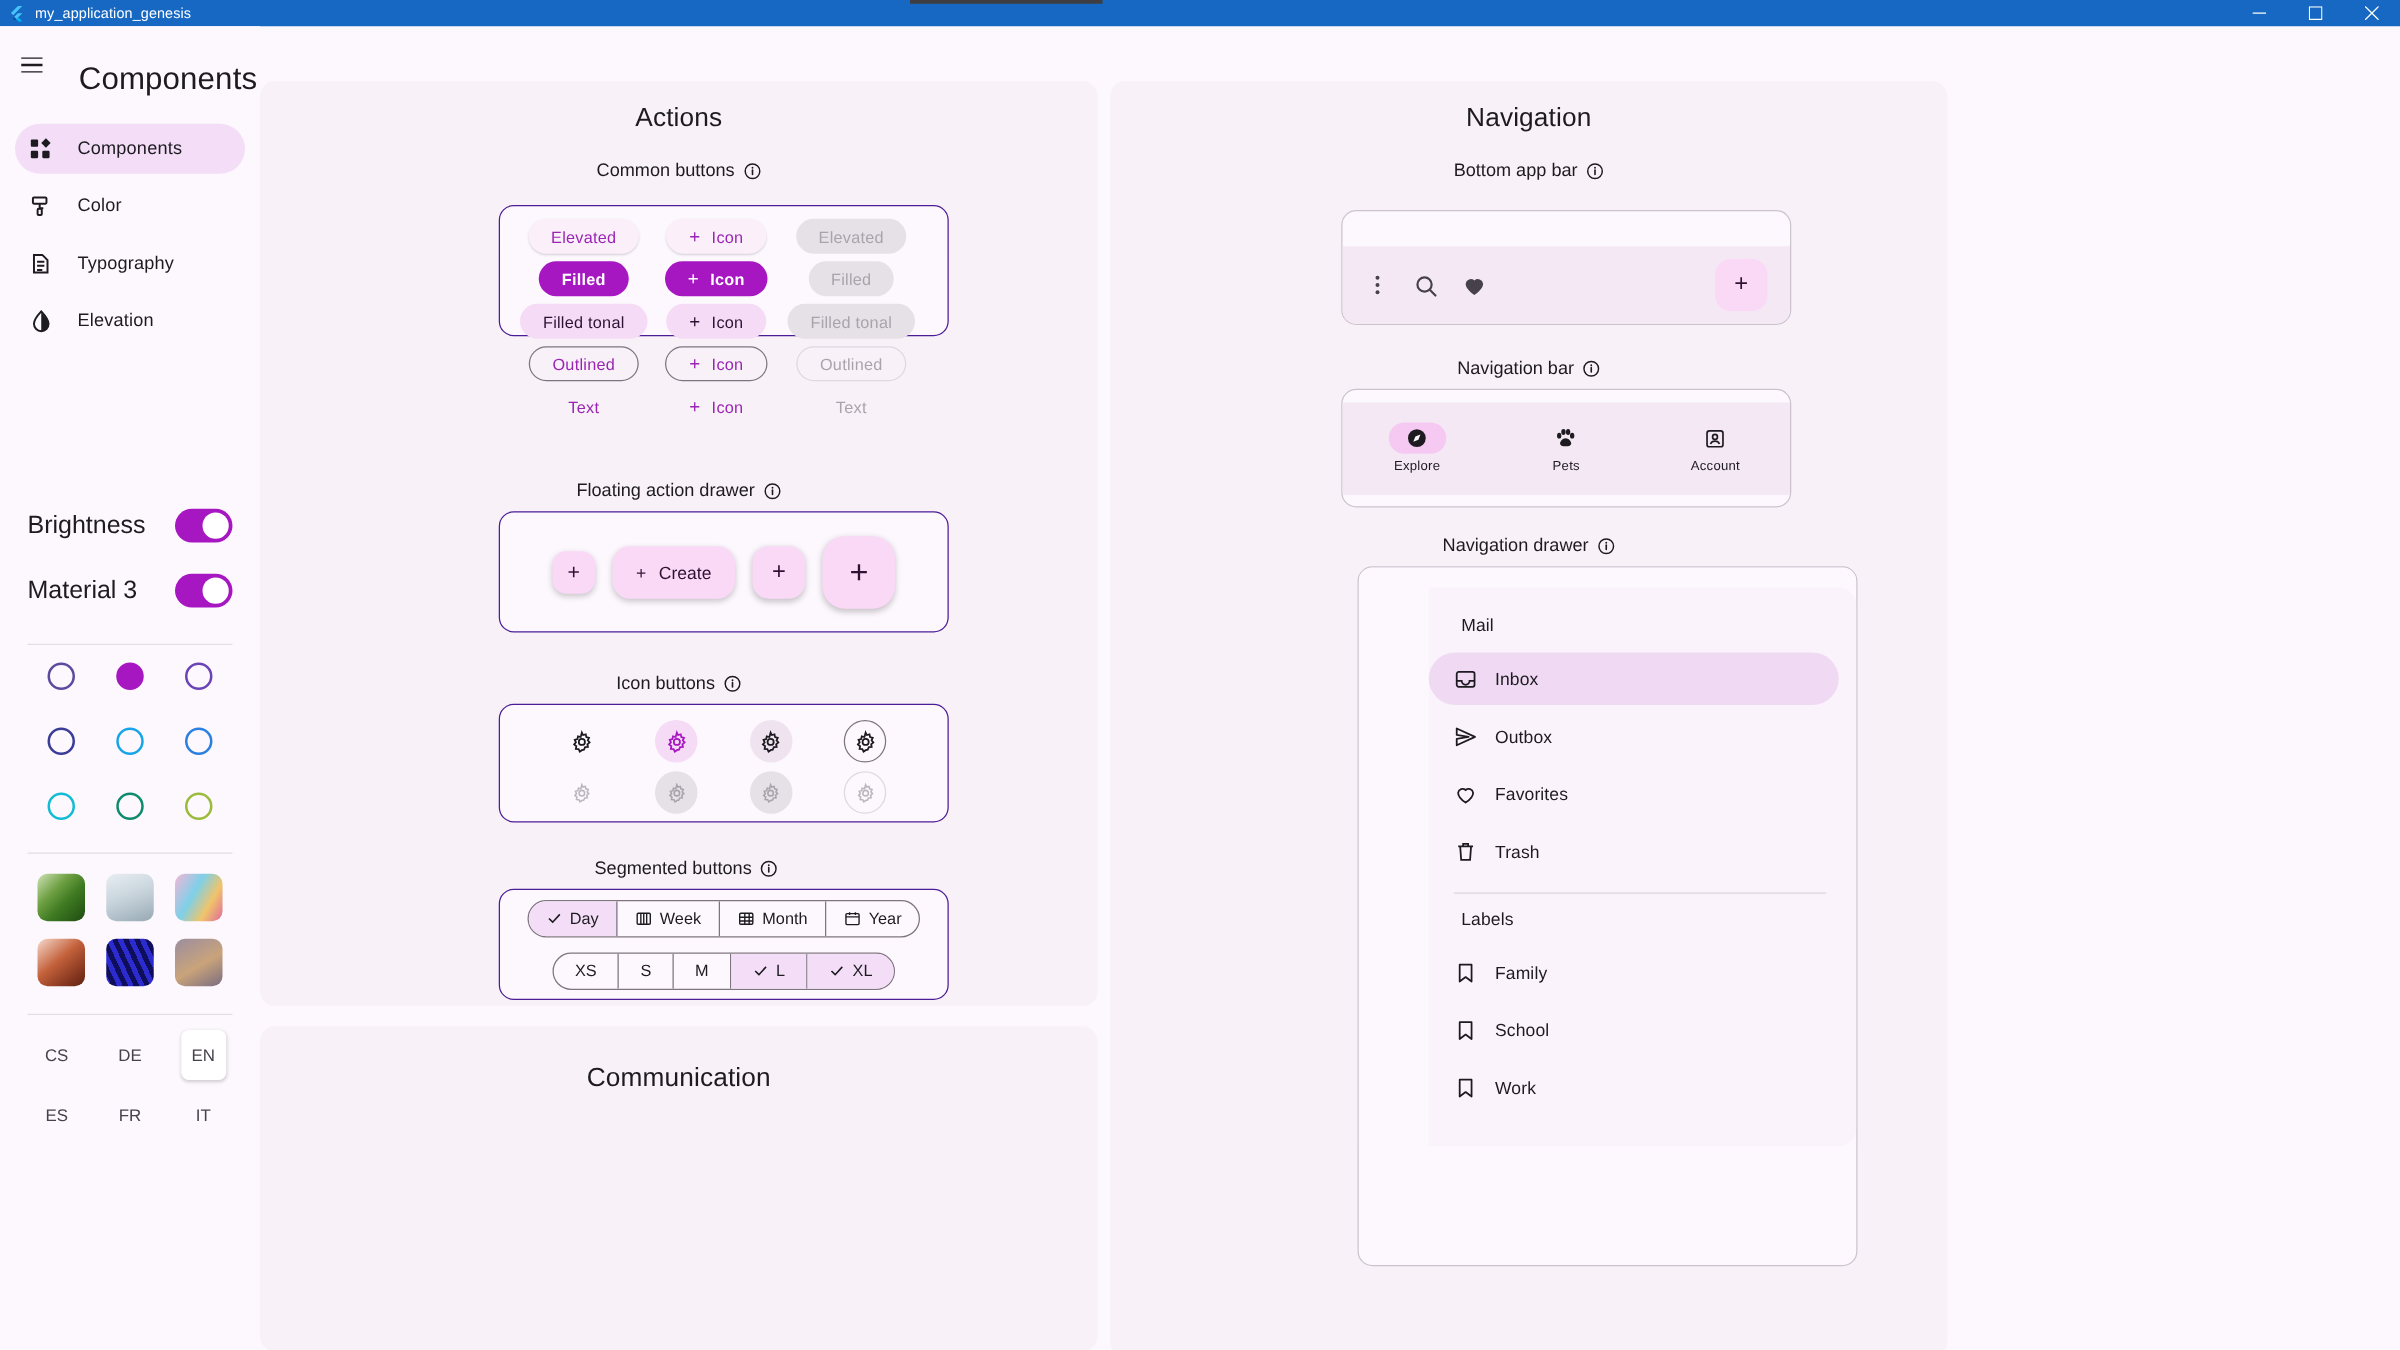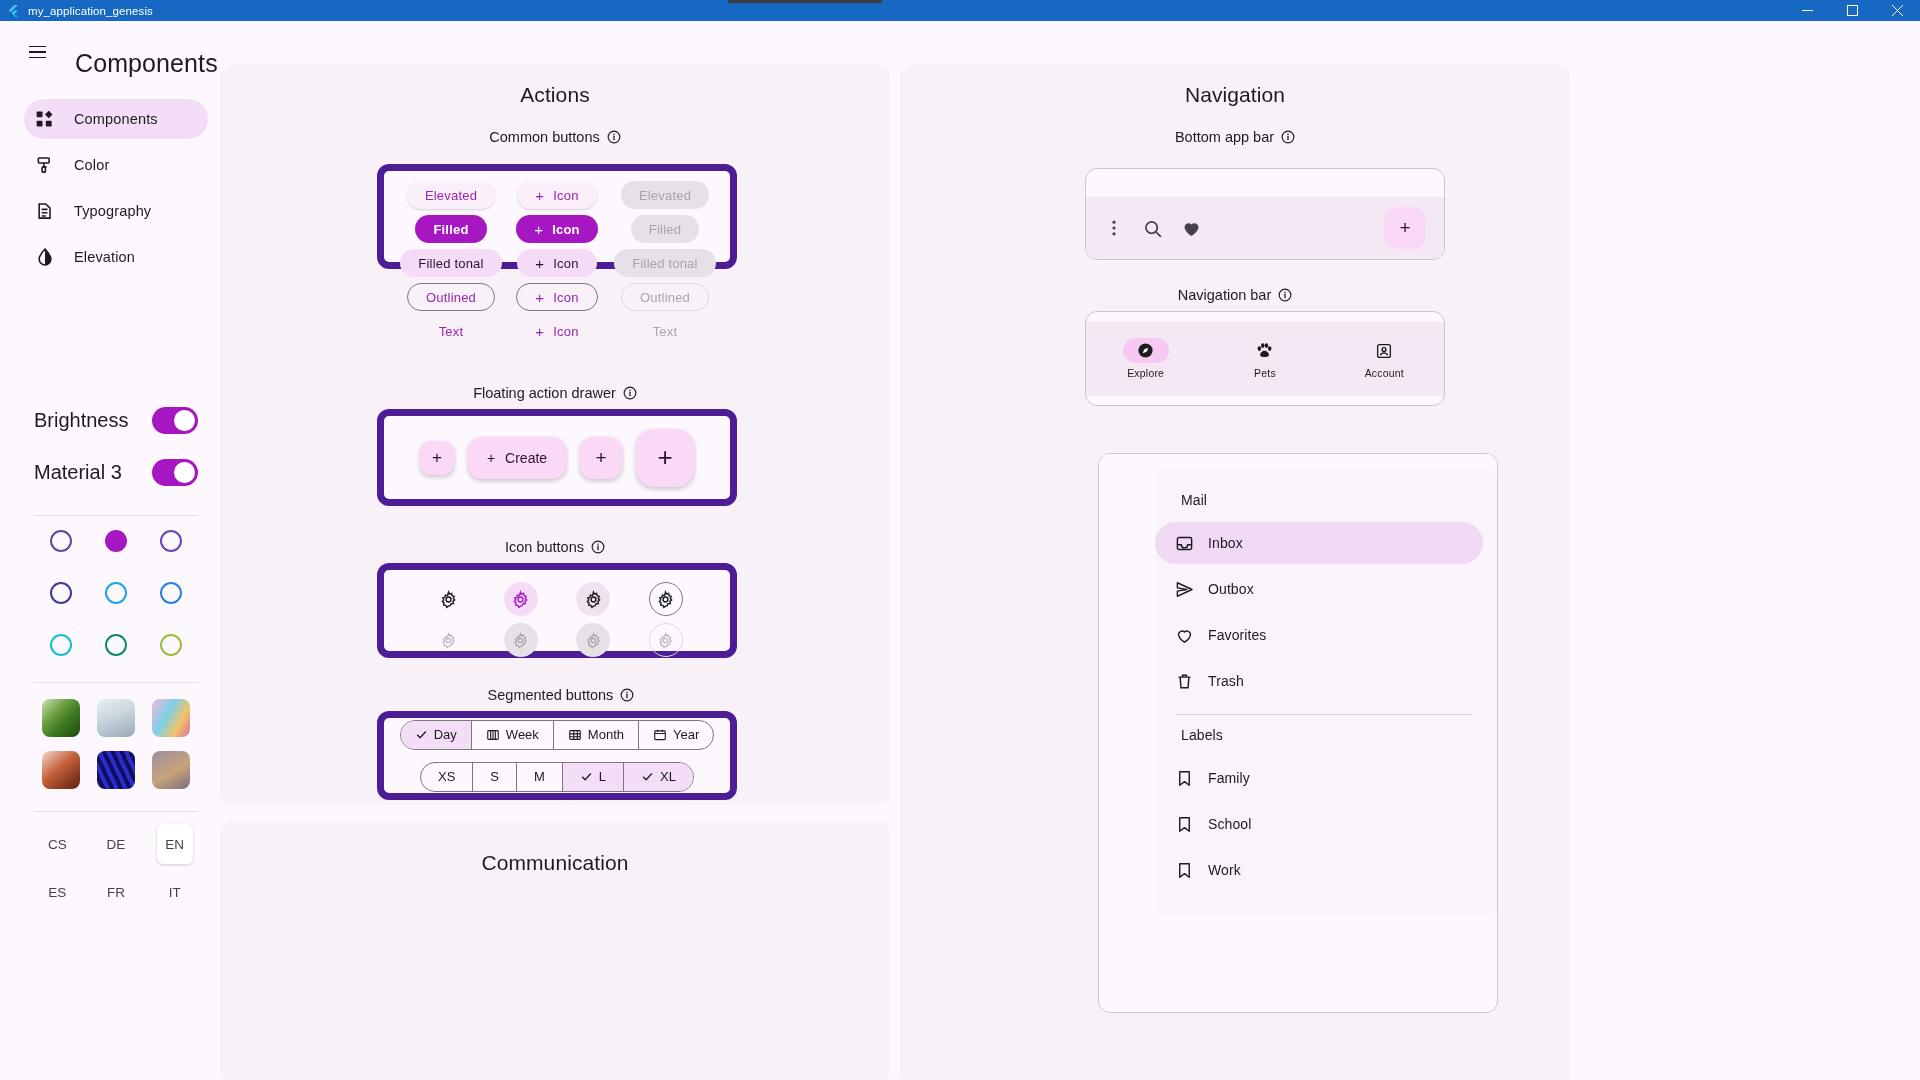--- a/index.html
+++ b/index.html
@@ -30,21 +30,21 @@
   .tb-progress {
     position: absolute; left: 728px; top: 0; width: 154px; height: 3px; background: #3E3E42;
   }
 
   
   .app { display: flex; height: calc(1080px - 21px); background: #FDF8FD; }
 
   
   .rail {
     width: 208px; flex: 0 0 208px; background: #FDF8FD; position: relative;
-    padding-top: 0; display: flex; flex-direction: column; margin-left: 12px;
+    padding-top: 0; display: flex; flex-direction: column;
   }
   .rail-top { display: flex; align-items: center; height: 62px; padding-left: 10px; }
   .hamburger {
     width: 30px; height: 30px; display: flex; flex-direction: column; justify-content: center;
     align-items: center; gap: 4px; cursor: pointer; border-radius: 50%;
   }
   .hamburger span { width: 17px; height: 1.6px; background: #1D1B20; display: block; }
 
   .page-title {
     position: absolute; left: 63px; top: 28px; font-size: 25px; font-weight: 400;
@@ -103,21 +103,21 @@
   }
   .panel-title {
     text-align: center; font-size: 21px; font-weight: 400; color: #1D1B20; letter-spacing: .1px;
   }
   .section-head {
     display: flex; align-items: center; justify-content: center; gap: 7px;
     font-size: 14.5px; color: #1D1B20;
   }
   .info-ico { width: 14px; height: 14px; display: block; cursor: pointer; }
   .demo-card {
-    background: #FDF8FD; border: 7px solid #4c1d95; border-radius: 12px;
+    background: #FDF8FD; border: 1px solid #4c1d95; border-radius: 12px; margin-left: 34px;
   }
 
   
   .btn {
     display: inline-flex; align-items: center; justify-content: center; gap: 9px;
     height: 28px; border-radius: 14px; font-size: 13px; letter-spacing: .2px;
     cursor: pointer; border: none; padding: 0 18px; white-space: nowrap;
     font-family: "Liberation Sans", sans-serif;
   }
   .btn .plus { font-size: 15px; line-height: 1; font-weight: 500; }
@@ -589,20 +589,28 @@
                 <rect x="3.5" y="3.5" width="17" height="17" rx="2.5"></rect>
                 <circle cx="12" cy="10" r="2.6"></circle>
                   <path d="M7.2 17.6c.8-2 2.6-3.1 4.8-3.1s4 1.1 4.8 3.1"></path>
               </svg>
             </div>
             <span class="nav-dest-label">Account</span>
           </div>
         </div>
       </div>
 
+      <div class="section-head" style="position:absolute; left:0; right:0; top:364px;">
+        <span>Navigation drawer</span>
+        <svg class="info-ico" viewBox="0 0 24 24">
+          <circle cx="12" cy="12" r="10" fill="none" stroke="#1D1B20" stroke-width="2"></circle>
+          <path d="M12 10.5v6" stroke="#1D1B20" stroke-width="2.2" stroke-linecap="round"></path>
+          <circle cx="12" cy="7.2" r="1.3" fill="#1D1B20"></circle>
+        </svg>
+      </div>
       <div class="widget" style="position:absolute; left:198px; top:388px; width:400px; height:560px;">
         <div class="drawer">
           <div class="drawer-inner">
             <div class="drawer-head">Mail</div>
 
             <div class="drawer-item active">
               <svg width="19" height="19" viewBox="0 0 24 24" fill="none" stroke="#1D1B20" stroke-width="1.8">
                 <rect x="3" y="4.5" width="18" height="15" rx="2"></rect>
                   <path d="M3 13.5h5a4 4 0 0 0 8 0h5"></path>
               </svg>

